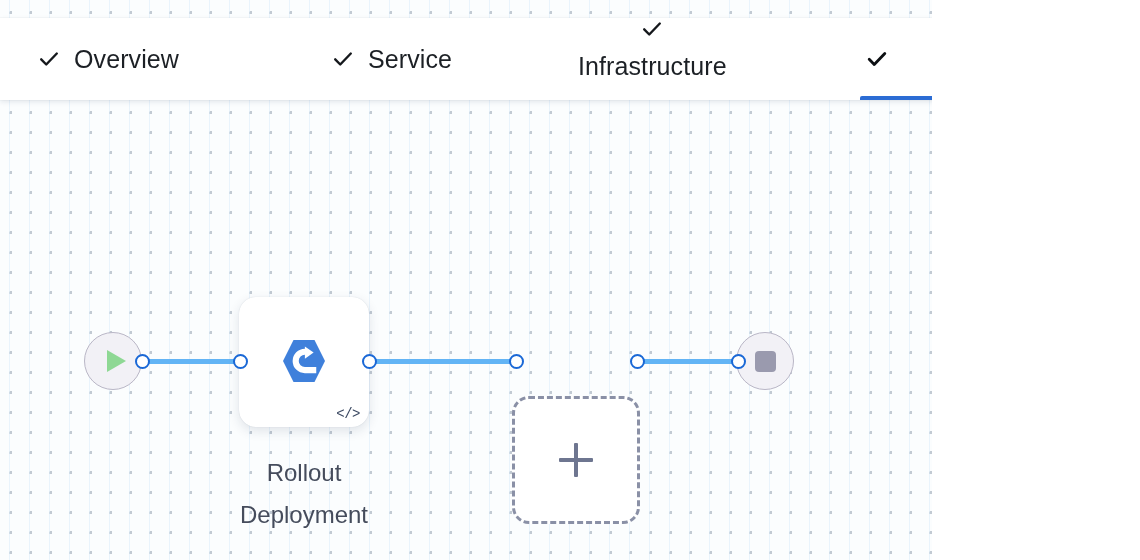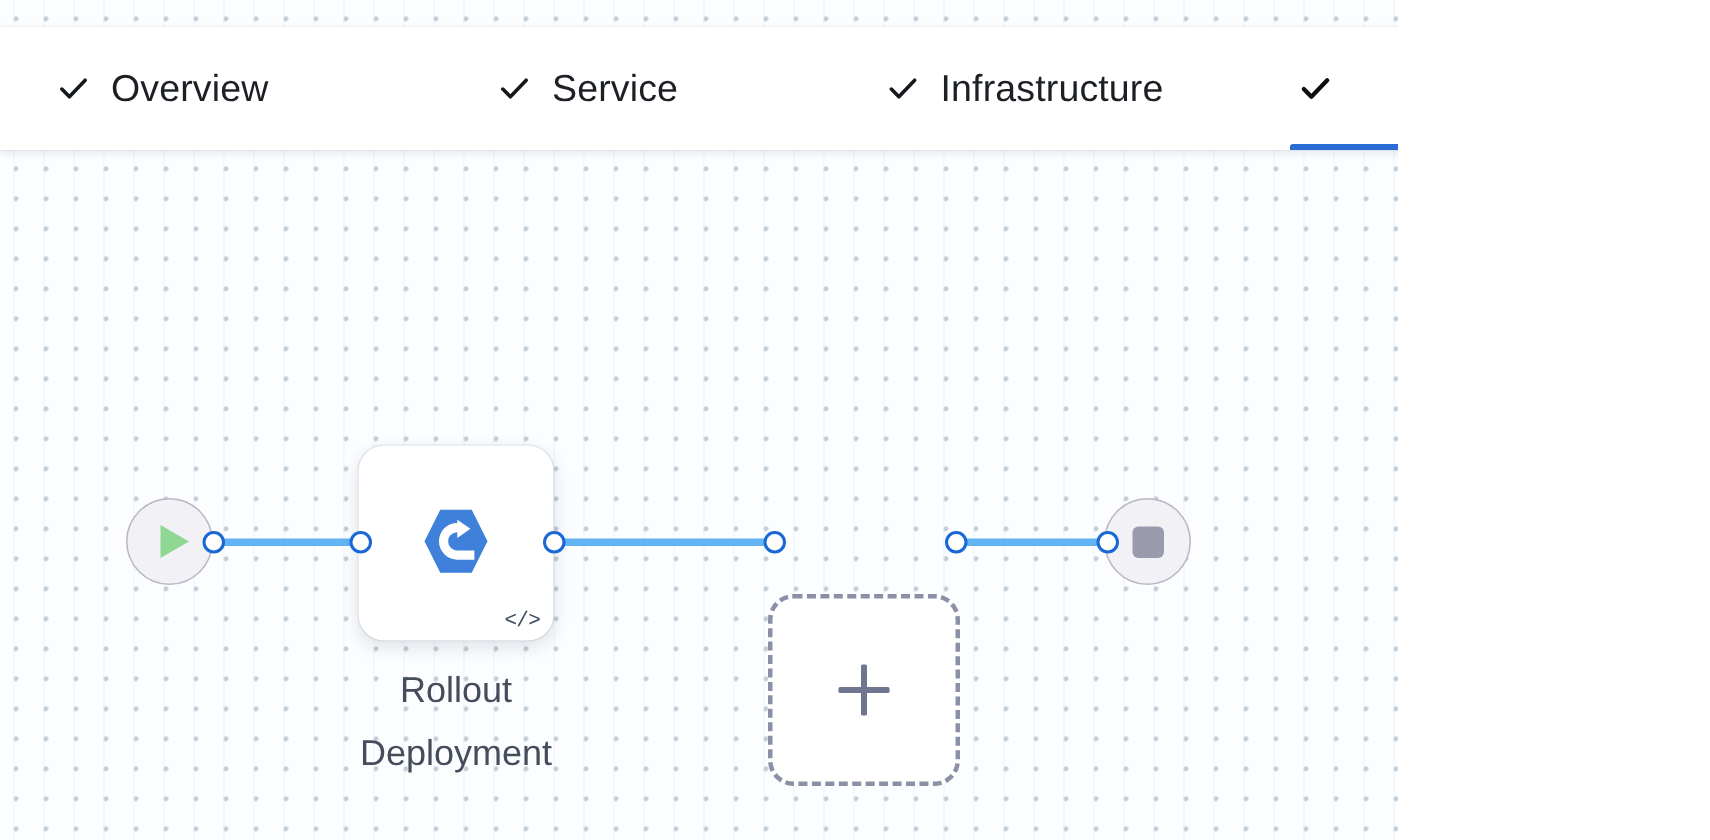--- a/index.html
+++ b/index.html
@@ -88,21 +88,21 @@
     right: 0;
     bottom: 0;
     height: 4px;
     background: #2b6cd4;
     border-radius: 2px 2px 0 0;
   }
 
   
   .tab-overview       { left: 32px;  }
   .tab-service        { left: 326px; }
-  .tab-infrastructure { left: 585px; }
+  .tab-infrastructure { left: 572px; flex-direction: column; }
   .tab-execution      { left: 860px; width: 240px; }
 
   
   .graph {
     position: absolute;
     left: 0;
     top: 100px;
     width: 1140px;
     height: 460px;
   }
@@ -208,21 +208,21 @@
 
   
   .node-label {
     position: absolute;
     text-align: center;
     font-size: 24px;
     line-height: 42px;
     color: #454c5c;
     white-space: pre-line;
   }
-  .label-step    { left: 189px; top: 340px; width: 230px; }
+  .label-step    { left: 189px; top: 352px; width: 230px; }
   .label-addstep { left: 466px; top: 345px; width: 220px; }
 
   
   .port {
     position: absolute;
     width: 15px;
     height: 15px;
     border-radius: 50%;
     background: #ffffff;
     border: 2.3px solid #1a68d6;

